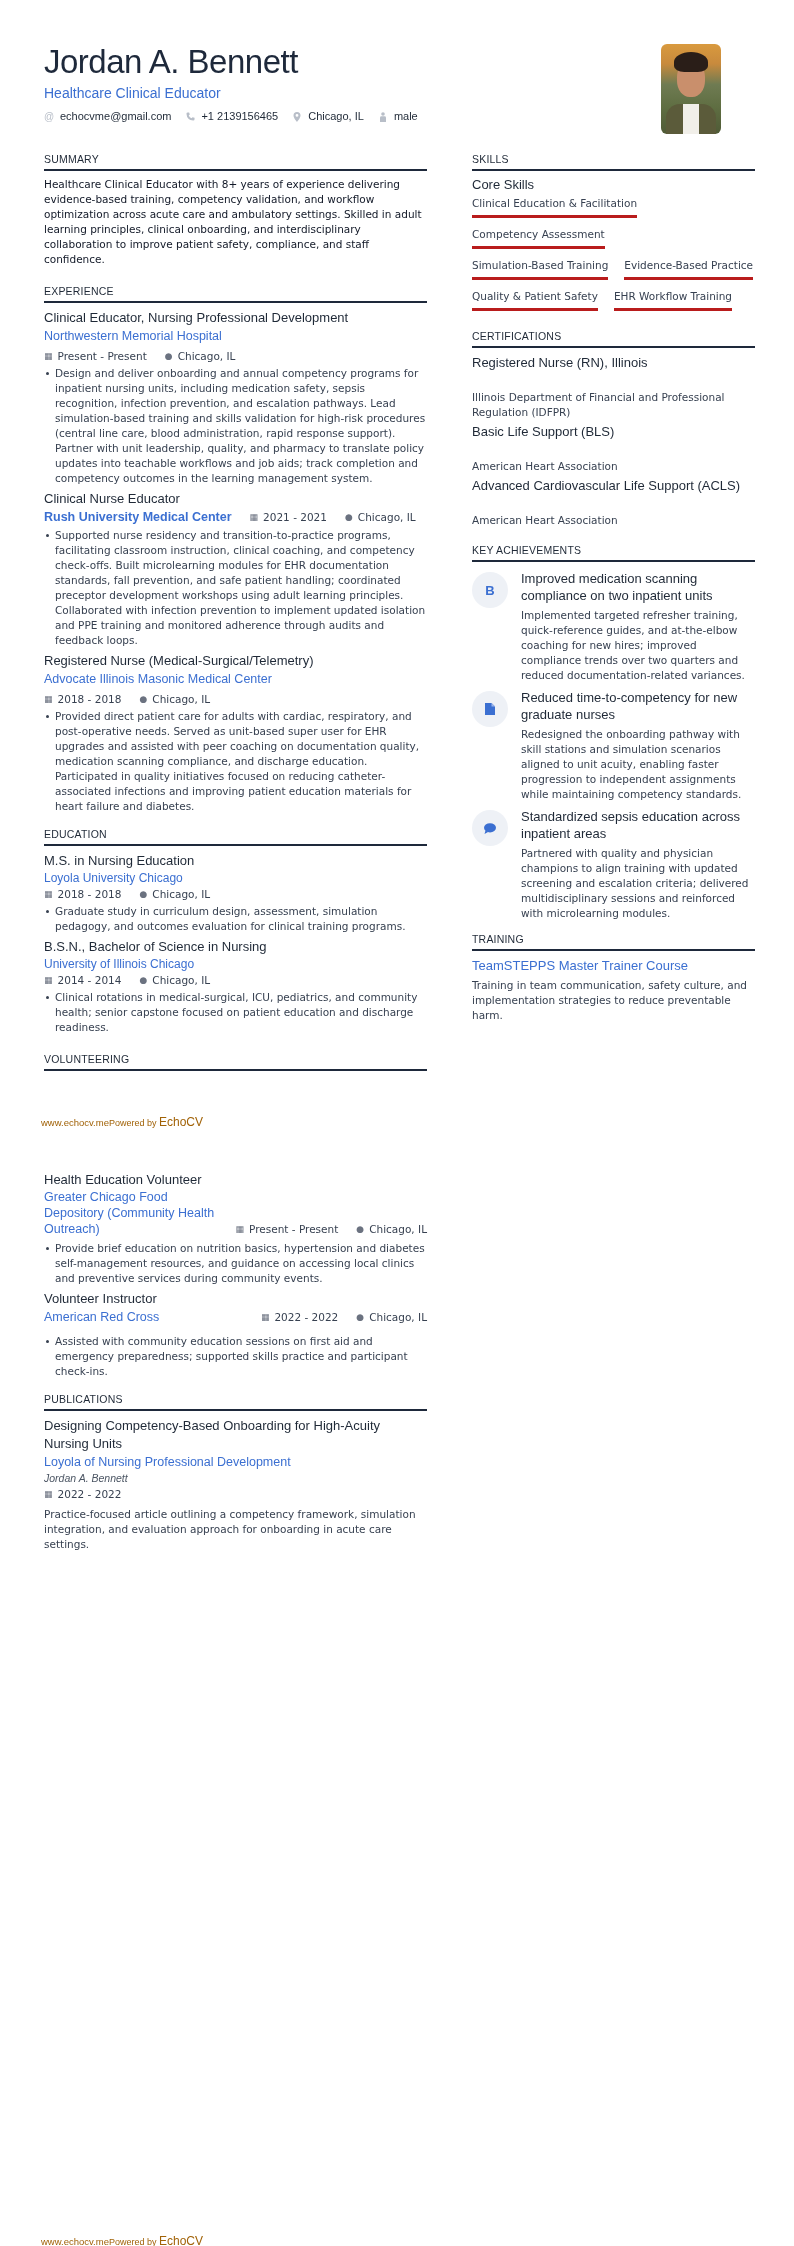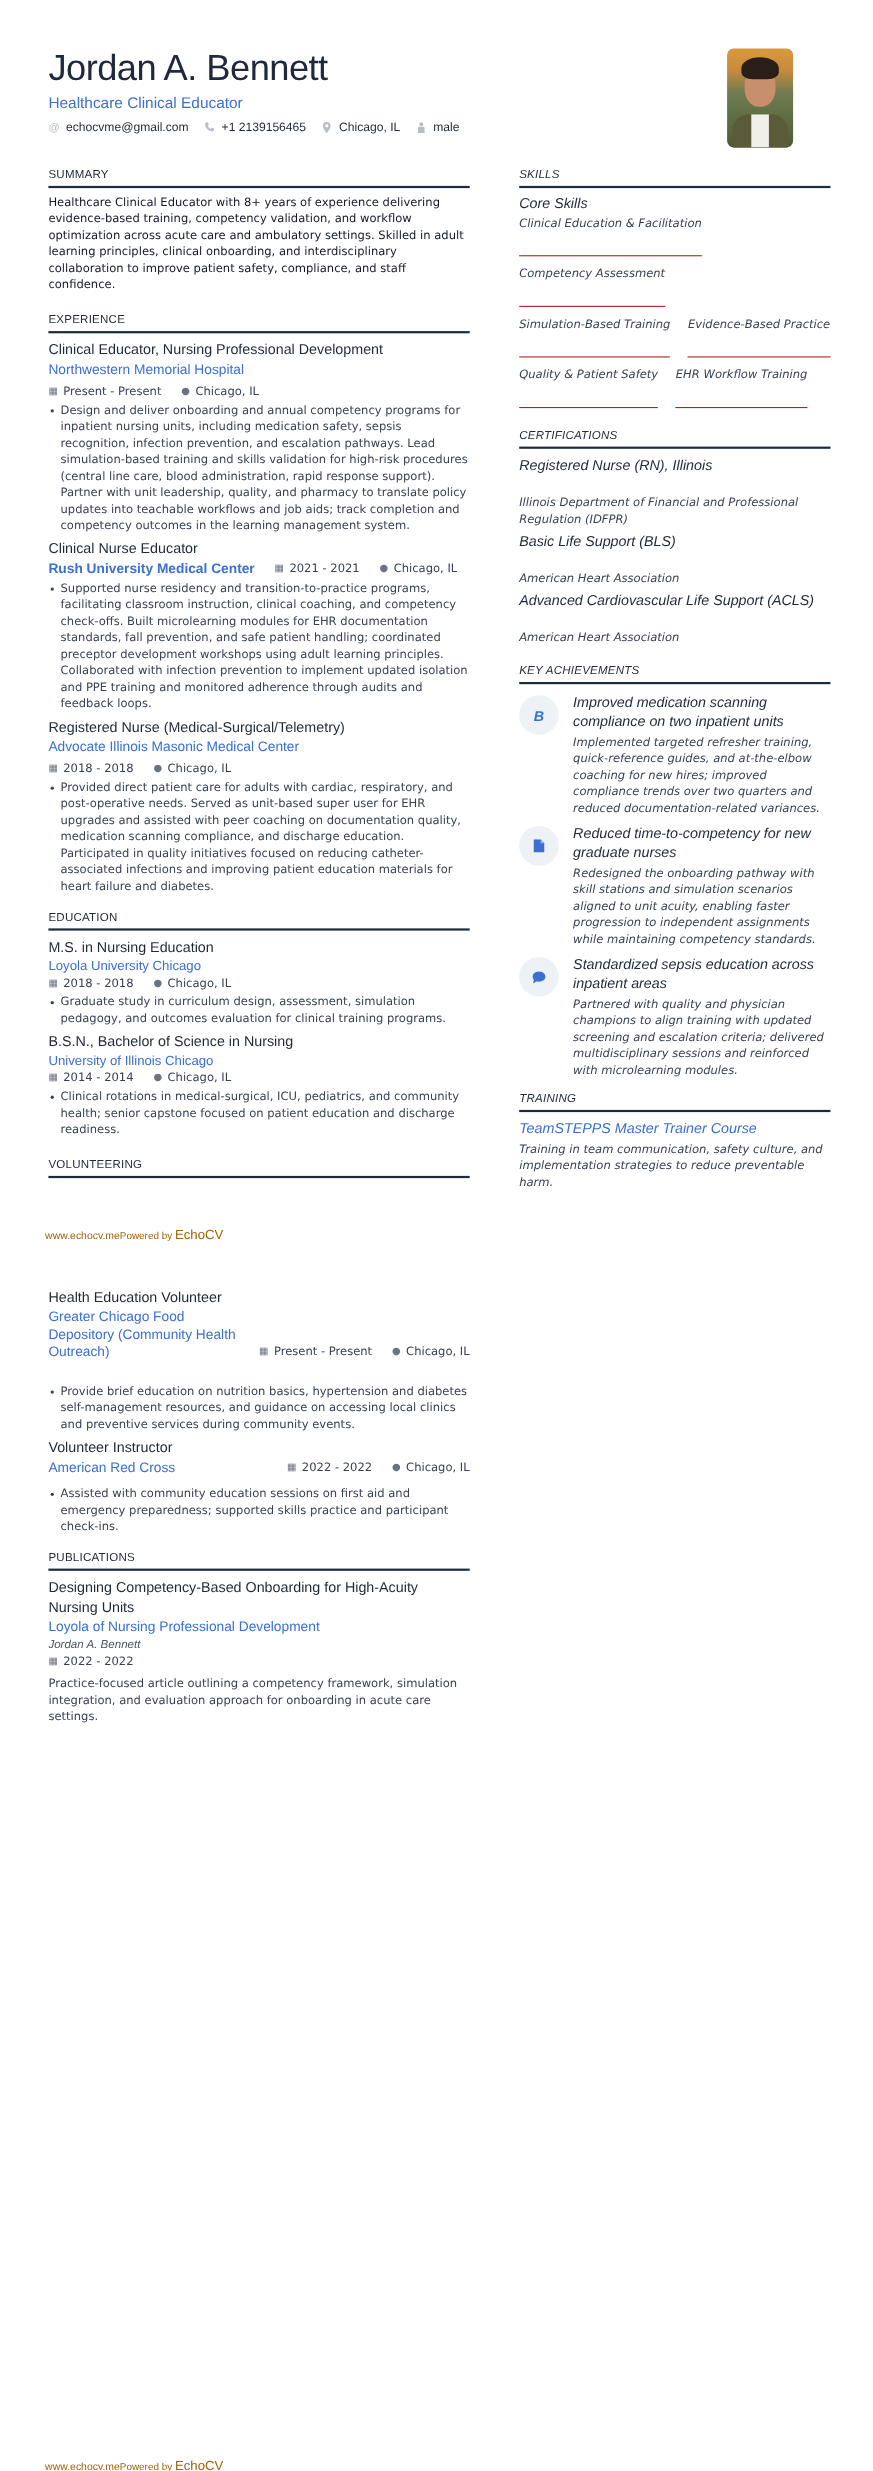--- a/index.html
+++ b/index.html
@@ -16,38 +16,38 @@
   .contact { display: flex; align-items: center; margin-right: 14px; }
   .contact .ic { color: #b8bec8; margin-right: 6px; font-size: 10px; width: 10px; text-align: center; }
   .photo { position: absolute; left: 661px; top: 44px; width: 60px; height: 90px; border-radius: 6px; overflow: hidden;
     background: linear-gradient(180deg, #d99a3e 0%, #c88a3d 22%, #6f7b52 45%, #5f6e42 70%, #4f5a36 100%); }
   .photo .face { position: absolute; left: 16px; top: 17px; width: 28px; height: 36px; border-radius: 45%; background: #c98f6c; }
   .photo .hair { position: absolute; left: 13px; top: 8px; width: 34px; height: 20px; border-radius: 50% 50% 30% 30%; background: #2a1e18; }
   .photo .shirt { position: absolute; left: 5px; top: 60px; width: 50px; height: 32px; border-radius: 14px 14px 0 0; background: #5b5b3a; }
   .photo .tee { position: absolute; left: 22px; top: 60px; width: 16px; height: 30px; background: #f1efe9; }
 
   .col-left { position: absolute; left: 44px; width: 383px; }
-  .col-right { position: absolute; left: 472px; width: 283px; font-style: italic; }
+  .col-right { position: absolute; left: 472px; width: 283px; }
 
   .sec-h { font-family: "Liberation Sans", sans-serif; font-size: 10.5px; color: #1f2937; letter-spacing: 0.2px; padding-bottom: 4px; border-bottom: 2.5px solid #1e293b; margin-bottom: 6px; }
   .para { font-size: 10.5px; line-height: 15px; color: #111827; }
   .item-title { font-family: "Liberation Sans", sans-serif; font-size: 13px; color: #1f2937; line-height: 18px; }
   .item-org { font-family: "Liberation Sans", sans-serif; font-size: 12.5px; color: #3b6fd1; line-height: 18px; }
   .meta { display: flex; align-items: center; font-size: 10.5px; color: #374151; line-height: 16px; }
   .meta .m { display: flex; align-items: center; margin-right: 18px; }
   .meta .ic { color: #6b7280; font-size: 9px; margin-right: 5px; }
   .bullets { list-style: none; margin: 2px 0 4px 0; }
   .bullets li { position: relative; padding-left: 11px; font-size: 10.5px; line-height: 15px; color: #374151; }
   .bullets li::before { content: ""; position: absolute; left: 2px; top: 6px; width: 3px; height: 3px; border-radius: 50%; background: #374151; }
   .row-org { display: flex; align-items: center; justify-content: space-between; }
   .row-org .meta .m:last-child { margin-right: 0; }
 
   .skills-sub { font-family: "Liberation Sans", sans-serif; font-size: 13px; color: #1f2937; margin-bottom: 4px; }
   .chips { display: flex; flex-wrap: wrap; }
-  .chip { font-size: 10.5px; color: #374151; padding-bottom: 22px; border-bottom: 1px solid #b91c1c; margin: 0 16px 9px 0; line-height: 14px; }
+  .chip { font-size: 10.5px; color: #374151; padding-bottom: 5px; border-bottom: 3px solid #b91c1c; margin: 0 16px 9px 0; line-height: 14px; }
   .cert-t { font-family: "Liberation Sans", sans-serif; font-size: 13px; color: #1f2937; line-height: 18px; margin-top: 3px; }
   .cert-i { font-size: 10.5px; color: #374151; line-height: 15px; margin-top: 18px; }
 
   .ach { display: flex; margin-bottom: 6px; }
   .ach-icon { width: 36px; height: 36px; border-radius: 50%; background: #eef1f6; color: #3b6fd1; display: flex; align-items: center; justify-content: center; flex: none; margin-right: 13px; margin-top: 2px; font-weight: 700; font-size: 13px; font-family: "Liberation Sans", sans-serif; }
   .ach-t { font-family: "Liberation Sans", sans-serif; font-size: 13px; line-height: 17px; color: #1f2937; }
   .ach-d { font-size: 10.5px; line-height: 15px; color: #374151; margin-top: 4px; }
 
   .train-t { font-family: "Liberation Sans", sans-serif; font-size: 13px; color: #3b6fd1; line-height: 18px; margin-top: 4px; }
   .train-d { font-size: 10.5px; line-height: 15px; color: #374151; margin-top: 3px; }
@@ -295,21 +295,21 @@
           <span class="m">
               <span class="ic">▦</span>
               <span>Present - Present</span>
             </span>
           <span class="m">
               <span class="ic">●</span>
               <span>Chicago, IL</span>
             </span>
         </div>
       </div>
-      <ul class="bullets" style="margin-top:21px;">
+      <ul class="bullets" style="margin-top:4px;">
           <li>Provide brief education on nutrition basics, hypertension and diabetes self-management resources, and guidance on accessing local clinics and preventive services during community events.</li>
         </ul>
     </div>
 
     <div>
       <div class="item-title">Volunteer Instructor</div>
       <div class="row-org">
         <div class="item-org">American Red Cross</div>
         <div class="meta">
           <span class="m">

